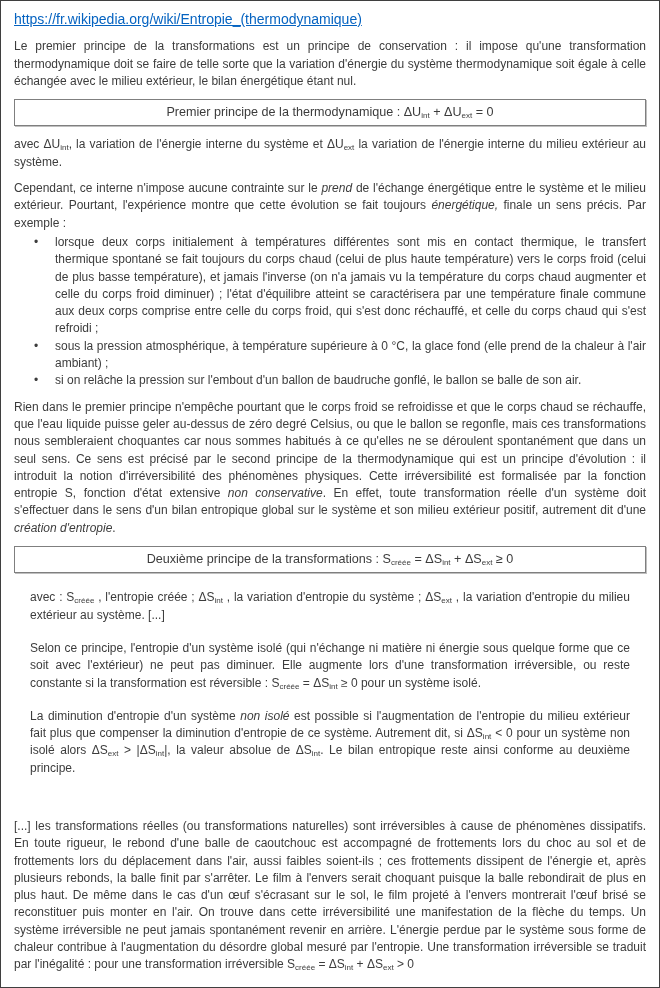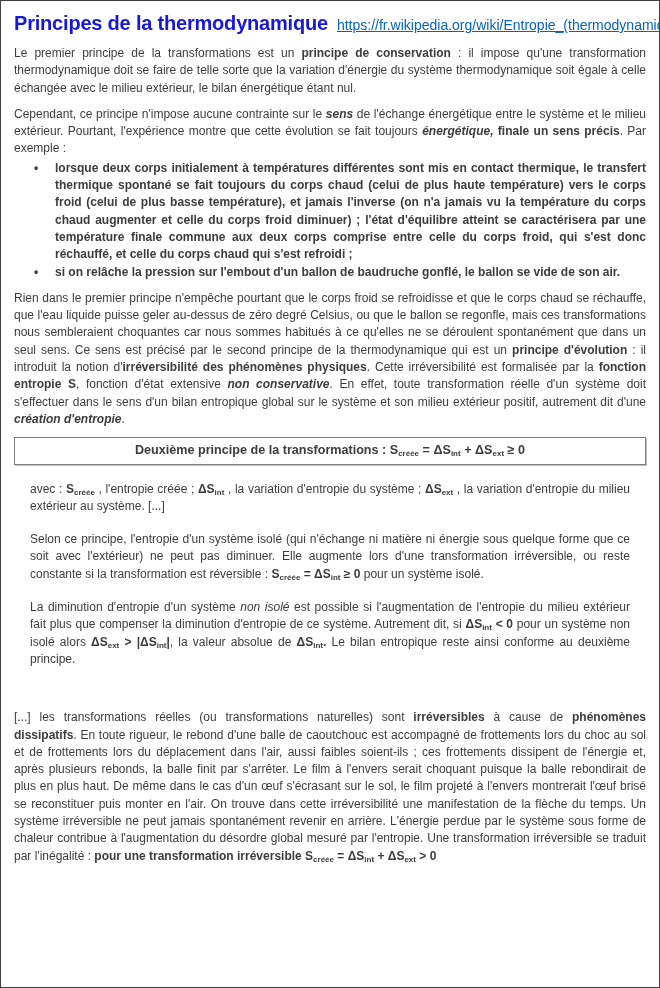--- a/index.html
+++ b/index.html
@@ -28,45 +28,47 @@
   p.mb-none{margin-bottom:0;margin-top:41px;}
   .tight{margin:0 0 10px 0;}
   .tight p{margin:16px;text-align:justify;}
   .formula-box{
     border:1px solid var(--box-border);
     box-shadow:1px 1px 0 rgba(0,0,0,0.25);
     text-align:center;font-weight:bold;font-size:12.6px;
     padding:4px 6px;margin:3px 0 10px 0;
   }
   ul{list-style:none;margin:0 0 9px 0;padding:0 0 0 18px;}
-  li{position:relative;padding-left:23px;text-align:justify;margin:0;font-weight:bold;}
+  li{position:relative;padding-left:23px;text-align:justify;margin:0;}
   li::before{content:"\2022";position:absolute;left:2px;top:0;font-size:12px;}
-  .b{font-weight:bold;}
+  .b{font-weight:normal;}
   .i{font-style:italic;}
   sub{font-size:8px;line-height:0;vertical-align:-2px;}
 </style>
 </head>
 <body>
 
 <div class="page">
 
   <div class="title-row">
-    <h1>Principes de la thermodynamique</h1>
     <span class="wiki-link">https://fr.wikipedia.org/wiki/Entropie_(thermodynamique)</span>
   </div>
 
   <p><span>Le premier principe de la transformations est un </span><span class="b">principe de conservation</span><span> : il impose qu'une transformation thermodynamique doit se faire de telle sorte que la variation d'énergie du système thermodynamique soit égale à celle échangée avec le milieu extérieur, le bilan énergétique étant nul.</span></p>
 
+  <div class="formula-box"><span class="b">Premier principe de la thermodynamique : ΔU</span><sub class="b">int</sub><span class="b"> + ΔU</span><sub class="b">ext</sub><span class="b"> = 0</span></div>
 
+  <p><span>avec </span><span class="b">ΔU</span><sub class="b">int</sub><span>, la variation de l'énergie interne du système et </span><span class="b">ΔU</span><sub class="b">ext</sub><span> la variation de l'énergie interne du milieu extérieur au système.</span></p>
 
-  <p class="mb-small"><span>Cependant, ce principe n'impose aucune contrainte sur le </span><span class="b i">sens</span><span> de l'échange énergétique entre le système et le milieu extérieur. Pourtant, l'expérience montre que cette évolution se fait toujours </span><span class="b i">énergétique,</span><span class="b"> finale un sens précis</span><span>. Par exemple :</span></p>
+  <p class="mb-small"><span>Cependant, ce interne n'impose aucune contrainte sur le </span><span class="b i">prend</span><span> de l'échange énergétique entre le système et le milieu extérieur. Pourtant, l'expérience montre que cette évolution se fait toujours </span><span class="b i">énergétique,</span><span class="b"> finale un sens précis</span><span>. Par exemple :</span></p>
 
   <ul>
       <li><span>lorsque deux corps initialement à températures différentes sont mis en contact thermique, le transfert thermique spontané se fait toujours du corps chaud (celui de plus haute température) vers le corps froid (celui de plus basse température), et jamais l'inverse (on n'a jamais vu la température du corps chaud augmenter et celle du corps froid diminuer) ; l'état d'équilibre atteint se caractérisera par une température finale commune aux deux corps comprise entre celle du corps froid, qui s'est donc réchauffé, et celle du corps chaud qui s'est refroidi ;</span></li>
-      <li><span>si on relâche la pression sur l'embout d'un ballon de baudruche gonflé, le ballon se vide de son air.</span></li>
+      <li><span>sous la pression atmosphérique, à température supérieure à 0 °C, la glace fond (elle prend de la chaleur à l'air ambiant) ;</span></li>
+      <li><span>si on relâche la pression sur l'embout d'un ballon de baudruche gonflé, le ballon se balle de son air.</span></li>
     </ul>
 
   <p><span>Rien dans le premier principe n'empêche pourtant que le corps froid se refroidisse et que le corps chaud se réchauffe, que l'eau liquide puisse geler au-dessus de zéro degré Celsius, ou que le ballon se regonfle, mais ces transformations nous sembleraient choquantes car nous sommes habitués à ce qu'elles ne se déroulent spontanément que dans un seul sens. Ce sens est précisé par le second principe de la thermodynamique qui est un </span><span class="b">principe d'évolution</span><span> : il introduit la notion d'</span><span class="b">irréversibilité des phénomènes physiques</span><span>. Cette irréversibilité est formalisée par la </span><span class="b">fonction entropie S</span><span>, fonction d'état extensive </span><span class="b i">non conservative</span><span>. En effet, toute transformation réelle d'un système doit s'effectuer dans le sens d'un bilan entropique global sur le système et son milieu extérieur positif, autrement dit d'une </span><span class="b i">création d'entropie</span><span>.</span></p>
 
   <div class="formula-box"><span class="b">Deuxième principe de la transformations : S</span><sub class="b">créée</sub><span class="b"> = ΔS</span><sub class="b">int</sub><span class="b"> + ΔS</span><sub class="b">ext</sub><span class="b"> ≥ 0</span></div>
 
   <div class="tight">
     <p><span>avec : </span><span class="b">S</span><sub class="b">créée</sub><span> , l'entropie créée ; </span><span class="b">ΔS</span><sub class="b">int</sub><span> , la variation d'entropie du système ; </span><span class="b">ΔS</span><sub class="b">ext</sub><span> , la variation d'entropie du milieu extérieur au système. [...]</span></p>
     <p><span>Selon ce principe, l'entropie d'un système isolé (qui n'échange ni matière ni énergie sous quelque forme que ce soit avec l'extérieur) ne peut pas diminuer. Elle augmente lors d'une transformation irréversible, ou reste constante si la transformation est réversible : </span><span class="b">S</span><sub class="b">créée</sub><span class="b"> = ΔS</span><sub class="b">int</sub><span class="b"> ≥ 0</span><span> pour un système isolé.</span></p>
     <p><span>La diminution d'entropie d'un système </span><span class="i">non isolé</span><span> est possible si l'augmentation de l'entropie du milieu extérieur fait plus que compenser la diminution d'entropie de ce système. Autrement dit, si </span><span class="b">ΔS</span><sub class="b">int</sub><span class="b"> &lt; 0</span><span> pour un système non isolé alors </span><span class="b">ΔS</span><sub class="b">ext</sub><span class="b"> &gt; |ΔS</span><sub class="b">int</sub><span class="b">|</span><span>, la valeur absolue de </span><span class="b">ΔS</span><sub class="b">int</sub><span class="b">.</span><span> Le bilan entropique reste ainsi conforme au deuxième principe.</span></p>

